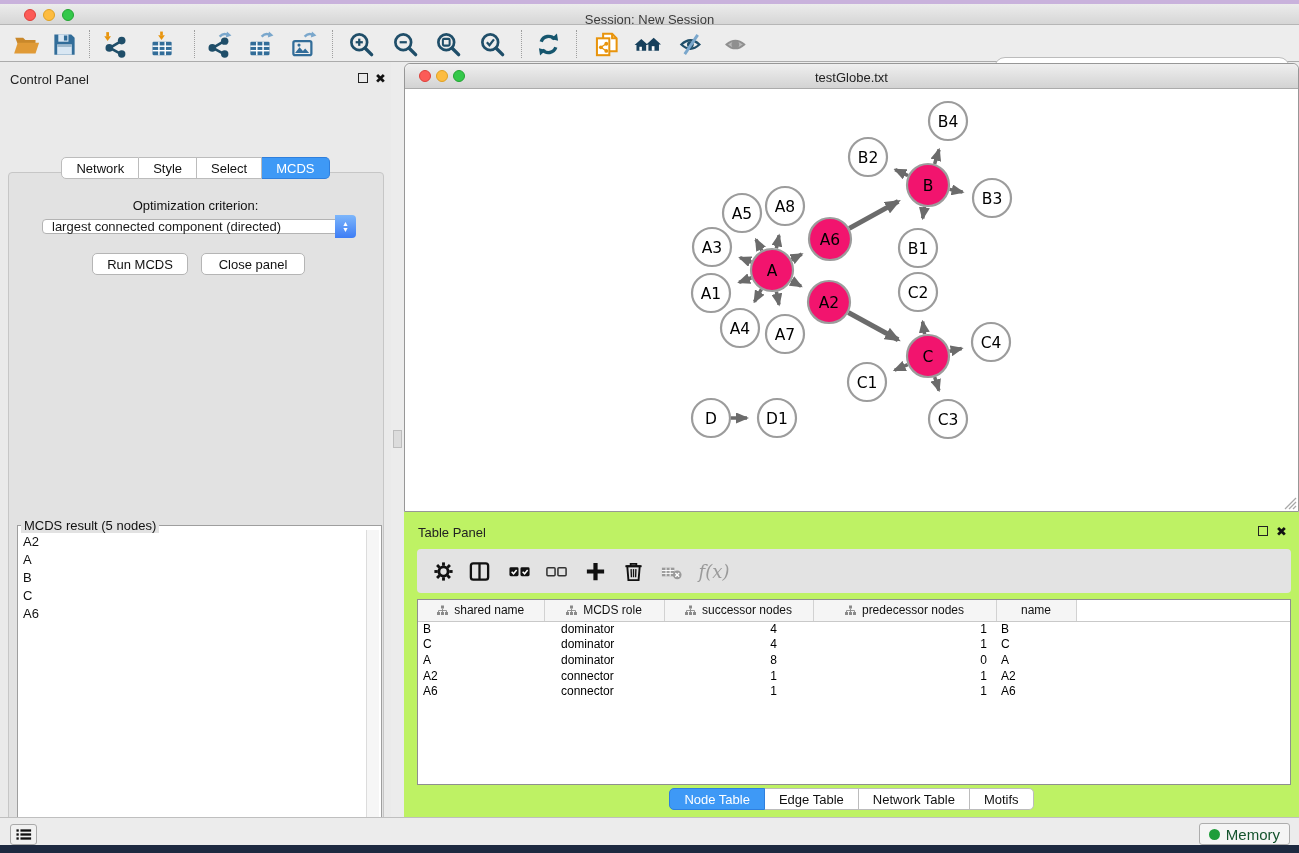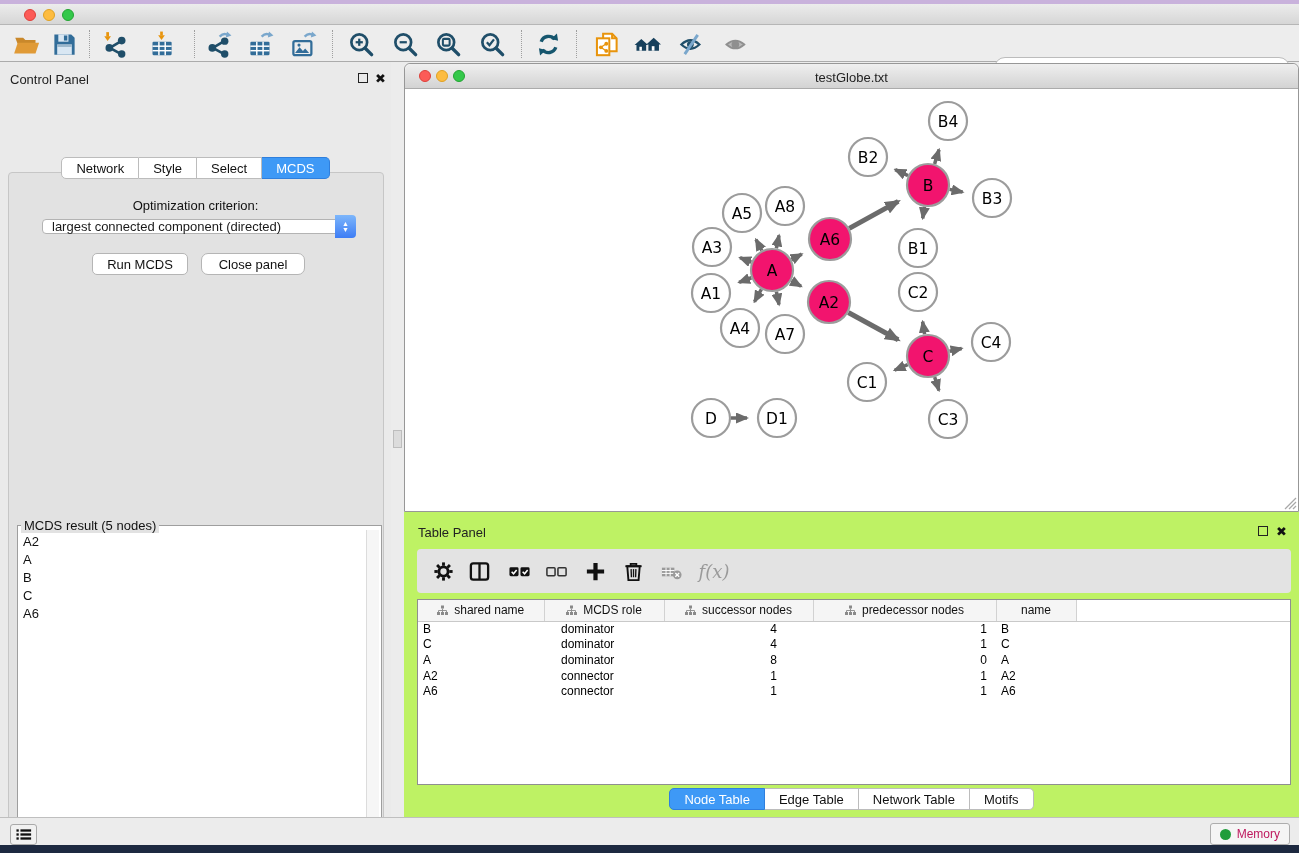--- a/index.html
+++ b/index.html
@@ -40,21 +40,21 @@
   #opt-label { left:0; top:136px; width:391px; text-align:center; color:#111; }
   #criterion-select { left:42px; top:157px; width:314px; height:15px; background:#fff; border:1px solid #b3b3b3; border-radius:4px;
     display:flex; align-items:center; }
   #criterion-select .val { flex:1; padding-left:9px; font-size:13px; }
   #criterion-select .stepper { width:21px; height:23px; margin-right:-1px; border-radius:0 4px 4px 0;
     background:linear-gradient(#7db6fb,#3d7df5); display:flex; flex-direction:column; align-items:center; justify-content:center; color:#fff; }
   #criterion-select .stepper span { font-size:7px; line-height:6px; }
   .cp-btn { position:absolute; top:191px; height:22px; background:#fff; border:1px solid #b5b5b5; border-radius:5px;
     display:flex; align-items:center; justify-content:center; font-size:13px; color:#111; }
   #run-btn { left:92px; width:96px; }
-  #close-btn { left:201px; width:104px;border-radius:7px; }
+  #close-btn { left:201px; width:104px; }
   #result-box { left:17px; top:463px; width:365px; height:338px; background:#fff; border:1px solid #9e9e9e; }
   #result-legend { position:absolute; top:-8px; left:3px; background:#e2e2e2; padding:0 3px; font-size:13px; color:#111; }
   #result-list { position:absolute; left:0; top:6px; width:348px; }
   .result-item { padding:1.5px 0 1.5px 5px; font-size:13px; color:#111; }
   #result-scroll { position:absolute; right:2px; top:4px; width:13px; height:330px; background:#f6f6f6; border-left:1px solid #dcdcdc; }
 
   
   #v-splitter-handle { left:393px; top:430px; width:9px; height:18px; background:#dcdcdc; border:1px solid #bdbdbd; }
 
   
@@ -82,32 +82,33 @@
   #node-table td { height:15.6px; color:#000; white-space:nowrap; }
   .hier-icon { width:11px; height:11px; }
   
   #table-tabs { left:0; top:276px; width:895px; display:flex; justify-content:center; }
 
   
   #status-bar { left:0; top:817px; width:1299px; height:28px; background:#ececec; border-top:1px solid #bfbfbf; }
   #list-btn { left:10px; top:6px; width:27px; height:21px; background:#f1f1f1; border:1px solid #a9a9a9; border-radius:3px;
     display:flex; align-items:center; justify-content:center; }
   #memory-btn { right:9px; top:5px; height:22px; padding:0 9px; background:#f5f5f5; border:1px solid #adadad; border-radius:3px;
-    display:flex; align-items:center; gap:6px; font-size:12px; color:#be185d; }
+    display:flex; align-items:center; gap:6px; font-size:15px; color:#14532d; }
   #memory-dot { width:11px; height:11px; border-radius:50%; background:#1f9d3a; }
 </style>
 </head>
 <body>
 
 <div class="abs" id="desktop-top" style="background: rgb(201, 178, 220);"></div>
 
 <div class="abs" id="titlebar">
   <span class="light" style="left:24px;background:#fc5b57;border:1px solid #dd403a;"></span>
   <span class="light" style="left:43px;background:#fdbc40;border:1px solid #dfa123;"></span>
   <span class="light" style="left:62px;background:#34c84a;border:1px solid #23a433;"></span>
+  <div class="abs" id="titlebar-title">Session: New Session</div>
 </div>
 
 <div class="abs" id="toolbar">
   <div class="tbtn" style="left:11px;">
     <svg viewBox="0 0 24 24">
       <path d="M2 6h7l2 2h9v3H4z" fill="#c9882b"></path>
         <path d="M1 20l3.2-9.5h19L20 20z" fill="#e09a36"></path>
     </svg>
   </div>
   <div class="tbtn" style="left:49px;">

